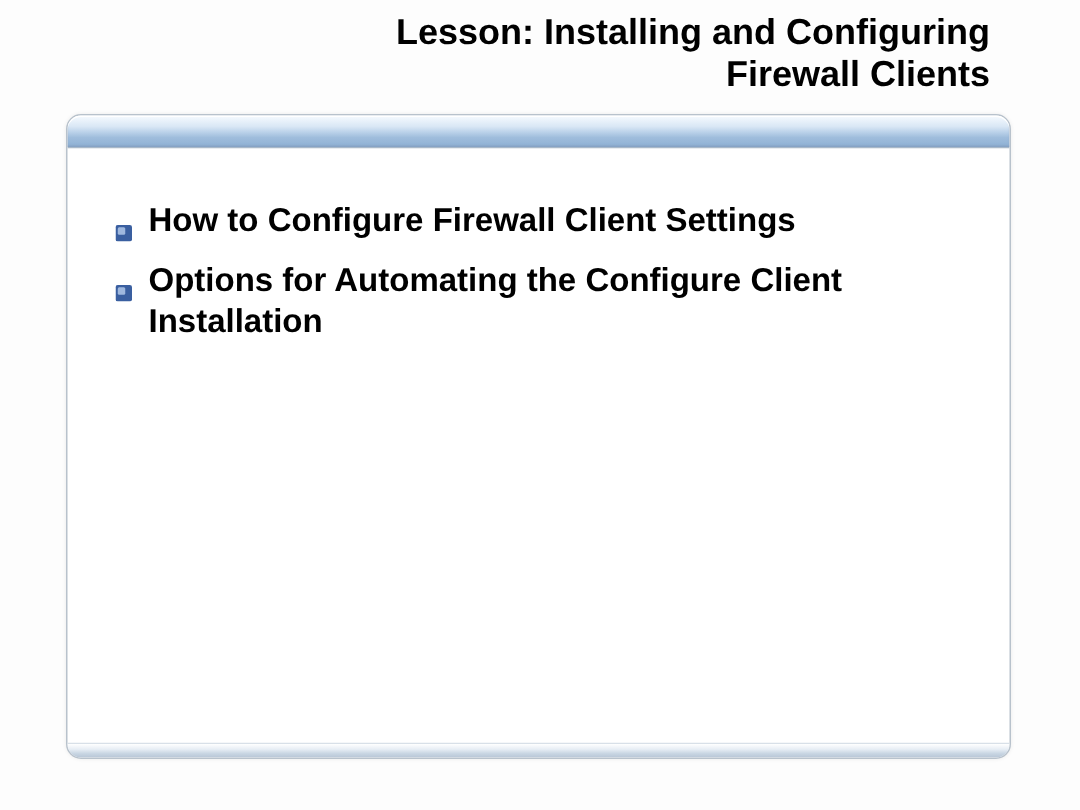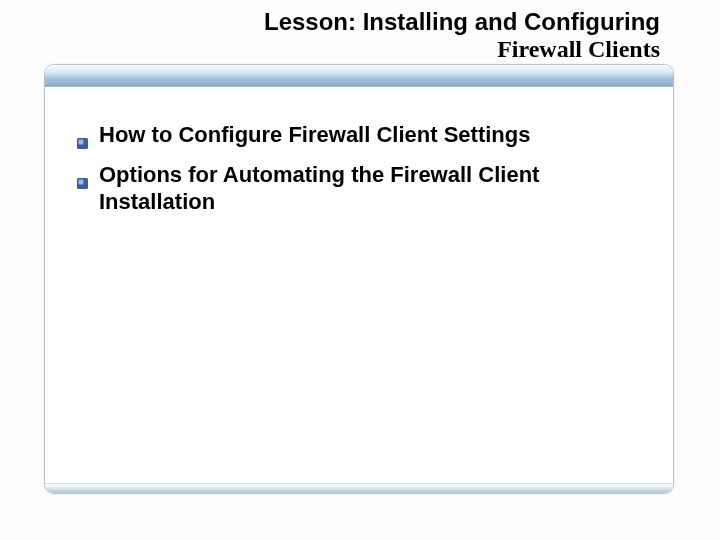--- a/index.html
+++ b/index.html
@@ -17,25 +17,24 @@
     left: 42px;
     right: 60px;
     font-weight: bold;
     color: #000;
     font-size: 24px;
     line-height: 1.15;
     text-align: right;
   }
   .title-line2 {
     padding-left: 26px;
-    font-family: Liberation Serif, serif;
   }
   .panel {
     position: absolute;
-    top: 64px;
+    top: 76px;
     left: 44px;
     width: 630px;
     height: 430px;
     background: #fff;
     border: 1px solid #b8c2cc;
     border-radius: 10px;
     box-shadow: 0 0 3px rgba(0,0,0,0.08);
   }
   .panel-header {
     height: 22px;
@@ -110,19 +109,19 @@
     </div>
 
 
     <div class="bullet-item">
       <span class="bullet-icon">
         <svg width="11" height="11" viewBox="0 0 11 11">
           <rect x="0" y="0" width="11" height="11" rx="1.5" fill="#3a5fa0"></rect>
           <rect x="1.5" y="1.5" width="5" height="5" rx="1" fill="#9fb8de"></rect>
         </svg>
       </span>
-      <span>Options for Automating the Firewall Client Installation</span>
+      <span>Options for Automating the Configure Client Installation</span>
     </div>
 
   </div>
 
   <div class="panel-footer"></div>
 </div>
 
 </body></html>

